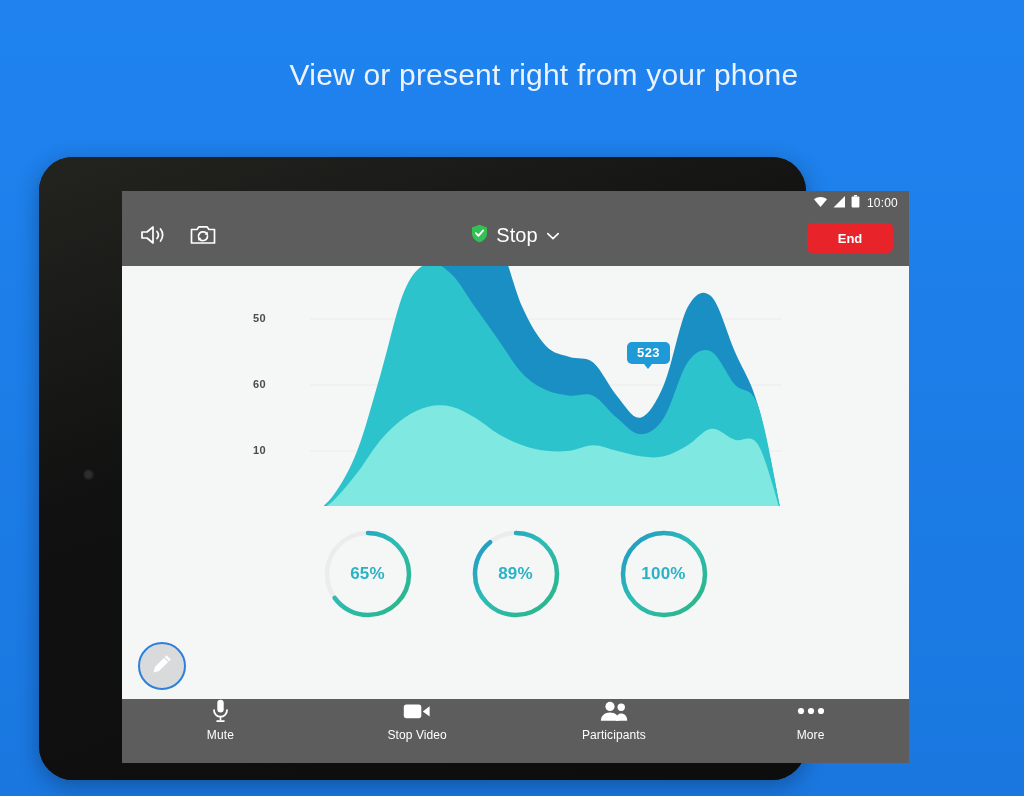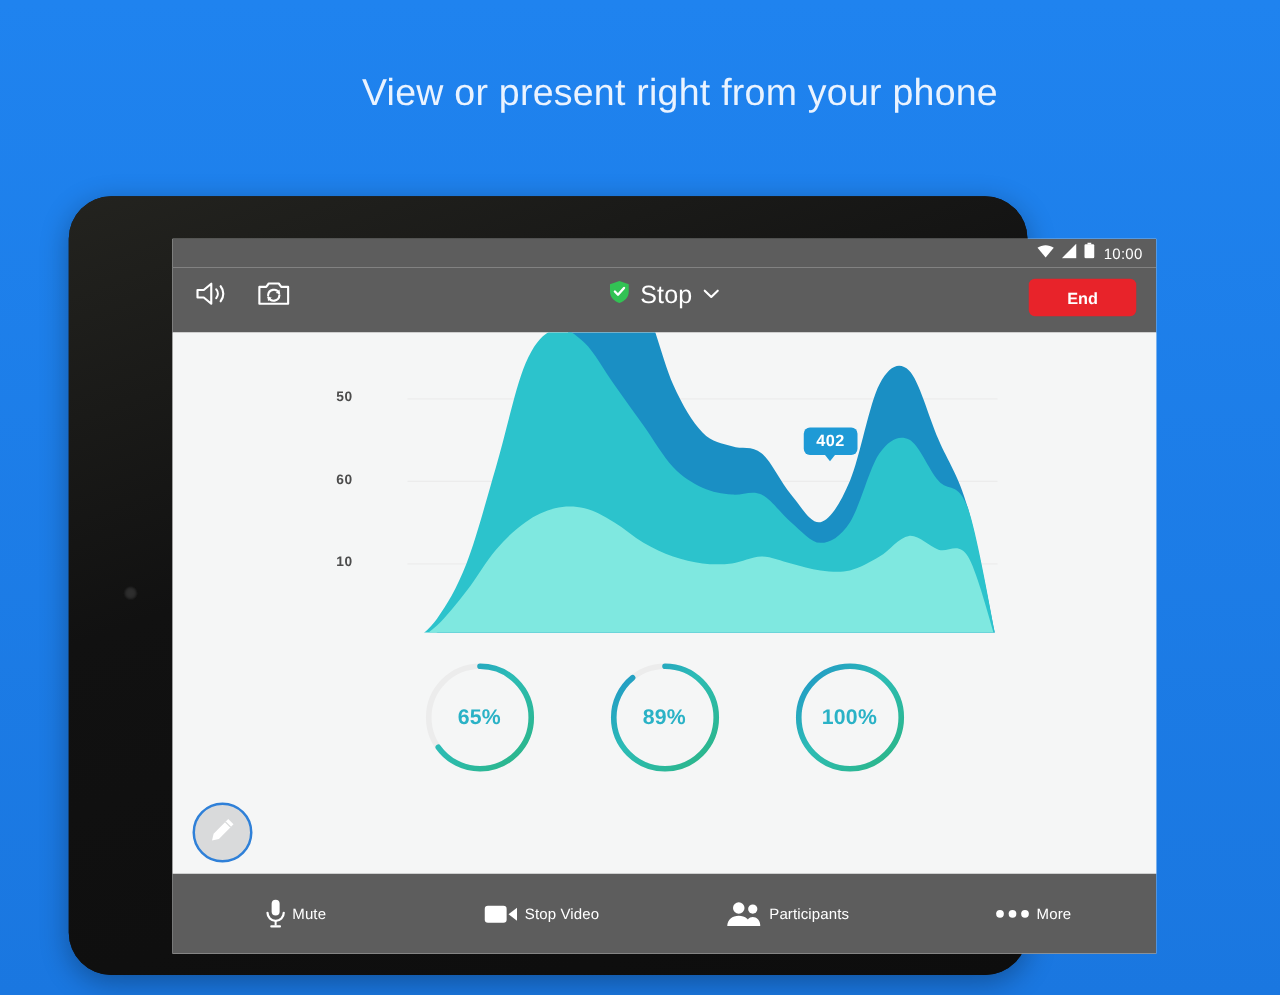--- a/index.html
+++ b/index.html
@@ -37,21 +37,20 @@
   
   #tablet {
     position: absolute;
     left: 39px;
     top: 157px;
     width: 767px;
     height: 623px;
     background: #141414;
     border-radius: 34px;
     box-shadow: 0 6px 22px rgba(0,0,0,0.30);
-    margin-left: 16px;
   }
   #tablet-inner-shade {
     position: absolute;
     inset: 0;
     border-radius: 34px;
     background: linear-gradient(160deg, #23231f 0%, #111111 40%, #0d0d0d 100%);
   }
   #camera-dot {
     position: absolute;
     left: 44px;
@@ -249,23 +248,22 @@
     width: 787px;
     height: 64px;
     background: #5d5d5d;
     display: flex;
     align-items: center;
   }
   .tb-item {
     flex: 1 1 0;
     height: 64px;
     display: flex;
-    flex-direction: row;
-    align-items: center;
-    justify-content: center;
+    flex-direction: column;
+    align-items: center;
     gap: 5px;
     cursor: pointer;
   }
   .tb-icon { height: 24px; display: flex; align-items: center; justify-content: center; }
   .tb-label {
     color: #ffffff;
     font-size: 12px;
     letter-spacing: 0.1px;
   }
   .tb-item.active .tb-label { color: #ef4f55; }
@@ -355,21 +353,21 @@
           <span class="ytick" style="left:131px; top:46px">50</span>
           <span class="ytick" style="left:131px; top:112px">60</span>
           <span class="ytick" style="left:131px; top:178px">10</span>
 
           <svg id="chart-svg" width="787" height="240" viewBox="0 0 787 240" style="position:absolute;left:0;top:0">
               <path d="M 188 251 C 191.93333333333334 249.1611111111111, 203.73333333333332 245.48333333333335, 211.6 239.96666666666667 C 219.46666666666667 234.45, 227.33333333333331 228.93333333333334, 235.2 217.9 C 243.06666666666666 206.86666666666667, 250.93333333333334 192.15555555555554, 258.8 173.76666666666665 C 266.6666666666667 155.37777777777777, 274.5333333333333 131.47222222222223, 282.4 107.56666666666666 C 290.26666666666665 83.66111111111111, 298.1333333333333 53.31944444444444, 306 30.333333333333343 C 313.8666666666667 7.347222222222239, 321.73333333333335 -17.47777777777774, 329.6 -30.349999999999966 C 337.4666666666667 -43.22222222222219, 345.3333333333333 -47.819444444444464, 353.2 -46.900000000000034 C 361.06666666666666 -45.980555555555604, 368.93333333333334 -39.54444444444449, 376.8 -24.83333333333337 C 384.6666666666667 -10.122222222222254, 392.5333333333333 23.897222222222226, 400.4 41.366666666666674 C 408.26666666666665 58.83611111111112, 416.1333333333333 71.70833333333333, 424 79.98333333333332 C 431.8666666666667 88.25833333333331, 439.73333333333335 88.25833333333331, 447.6 91.01666666666665 C 455.4666666666667 93.77499999999999, 463.3333333333333 90.09722222222221, 471.2 96.53333333333333 C 479.06666666666666 102.96944444444445, 486.93333333333334 120.43888888888888, 494.8 129.63333333333333 C 502.6666666666667 138.82777777777778, 510.5333333333333 153.5388888888889, 518.4 151.7 C 526.2666666666667 149.8611111111111, 534.1333333333333 136.98888888888888, 542 118.6 C 549.8666666666667 100.21111111111111, 557.7333333333333 56.07777777777778, 565.6 41.366666666666674 C 573.4666666666667 26.655555555555566, 581.3333333333334 22.97777777777779, 589.2 30.333333333333343 C 597.0666666666667 37.6888888888889, 604.9333333333333 67.11111111111111, 612.8 85.5 C 620.6666666666666 103.88888888888889, 628.5333333333333 113.08333333333336, 636.4 140.66666666666669 C 644.2666666666667 168.25000000000003, 656.0666666666666 232.61111111111111, 660 251 L 660 251 L 188 251 Z" fill="#1a8fc4"></path>
               <path d="M 188 251 C 191.93333333333334 247.32222222222222, 203.73333333333332 239.96666666666667, 211.6 228.93333333333334 C 219.46666666666667 217.9, 227.33333333333331 205.0277777777778, 235.2 184.8 C 243.06666666666666 164.57222222222222, 250.93333333333334 134.23055555555555, 258.8 107.56666666666666 C 266.6666666666667 80.90277777777777, 274.5333333333333 43.20555555555555, 282.4 24.816666666666663 C 290.26666666666665 6.427777777777774, 298.1333333333333 -0.008333333333349291, 306 -2.76666666666668 C 313.8666666666667 -5.525000000000011, 321.73333333333335 0.9111111111111212, 329.6 8.26666666666668 C 337.4666666666667 15.622222222222238, 345.3333333333333 30.333333333333343, 353.2 41.366666666666674 C 361.06666666666666 52.400000000000006, 368.93333333333334 63.43333333333334, 376.8 74.46666666666667 C 384.6666666666667 85.5, 392.5333333333333 99.29166666666666, 400.4 107.56666666666666 C 408.26666666666665 115.84166666666667, 416.1333333333333 120.43888888888888, 424 124.11666666666666 C 431.8666666666667 127.79444444444444, 439.73333333333335 128.71388888888887, 447.6 129.63333333333333 C 455.4666666666667 130.55277777777778, 463.3333333333333 125.95555555555555, 471.2 129.63333333333333 C 479.06666666666666 133.3111111111111, 486.93333333333334 145.26388888888889, 494.8 151.7 C 502.6666666666667 158.1361111111111, 510.5333333333333 168.25, 518.4 168.25 C 526.2666666666667 168.25, 534.1333333333333 163.65277777777777, 542 151.7 C 549.8666666666667 139.7472222222222, 557.7333333333333 107.56666666666666, 565.6 96.53333333333333 C 573.4666666666667 85.5, 581.3333333333334 81.82222222222222, 589.2 85.5 C 597.0666666666667 89.17777777777778, 604.9333333333333 109.40555555555555, 612.8 118.6 C 620.6666666666666 127.79444444444444, 628.5333333333333 118.60000000000002, 636.4 140.66666666666669 C 644.2666666666667 162.73333333333335, 656.0666666666666 232.61111111111111, 660 251 L 660 251 L 188 251 Z" fill="#2cc3cc"></path>
               <path d="M 188 251 C 191.93333333333334 248.24166666666667, 203.73333333333332 241.80555555555554, 211.6 234.45 C 219.46666666666667 227.09444444444443, 227.33333333333331 216.98055555555555, 235.2 206.86666666666667 C 243.06666666666666 196.7527777777778, 250.93333333333334 182.9611111111111, 258.8 173.76666666666665 C 266.6666666666667 164.5722222222222, 274.5333333333333 157.21666666666664, 282.4 151.7 C 290.26666666666665 146.18333333333334, 298.1333333333333 142.50555555555556, 306 140.66666666666669 C 313.8666666666667 138.8277777777778, 321.73333333333335 138.8277777777778, 329.6 140.66666666666669 C 337.4666666666667 142.50555555555556, 345.3333333333333 147.10277777777776, 353.2 151.7 C 361.06666666666666 156.29722222222222, 368.93333333333334 163.65277777777777, 376.8 168.25 C 384.6666666666667 172.84722222222223, 392.5333333333333 176.525, 400.4 179.28333333333333 C 408.26666666666665 182.04166666666666, 416.1333333333333 183.88055555555556, 424 184.8 C 431.8666666666667 185.71944444444446, 439.73333333333335 185.71944444444446, 447.6 184.8 C 455.4666666666667 183.88055555555556, 463.3333333333333 179.28333333333333, 471.2 179.28333333333333 C 479.06666666666666 179.28333333333333, 486.93333333333334 182.9611111111111, 494.8 184.8 C 502.6666666666667 186.6388888888889, 510.5333333333333 189.3972222222222, 518.4 190.31666666666666 C 526.2666666666667 191.23611111111111, 534.1333333333333 192.15555555555557, 542 190.31666666666666 C 549.8666666666667 188.47777777777776, 557.7333333333333 183.88055555555556, 565.6 179.28333333333333 C 573.4666666666667 174.6861111111111, 581.3333333333334 163.6527777777778, 589.2 162.73333333333335 C 597.0666666666667 161.8138888888889, 604.9333333333333 171.00833333333333, 612.8 173.76666666666665 C 620.6666666666666 176.52499999999998, 628.5333333333333 166.4111111111111, 636.4 179.28333333333333 C 644.2666666666667 192.15555555555557, 656.0666666666666 239.04722222222222, 660 251 L 660 251 L 188 251 Z" fill="#7fe8e0"></path>
             </svg>
 
-          <div id="tooltip">402</div>
+          <div id="tooltip">523</div>
         </div>
 
         <div id="gauges">
           <div class="gauge">
             <svg width="96" height="96" viewBox="0 0 96 96">
               <defs>
                 <linearGradient id="gg1" x1="0" y1="1" x2="1" y2="0">
                   <stop offset="0%" stop-color="#2bb583"></stop>
                     <stop offset="55%" stop-color="#2cbcb5"></stop>
                     <stop offset="100%" stop-color="#2094c9"></stop>

